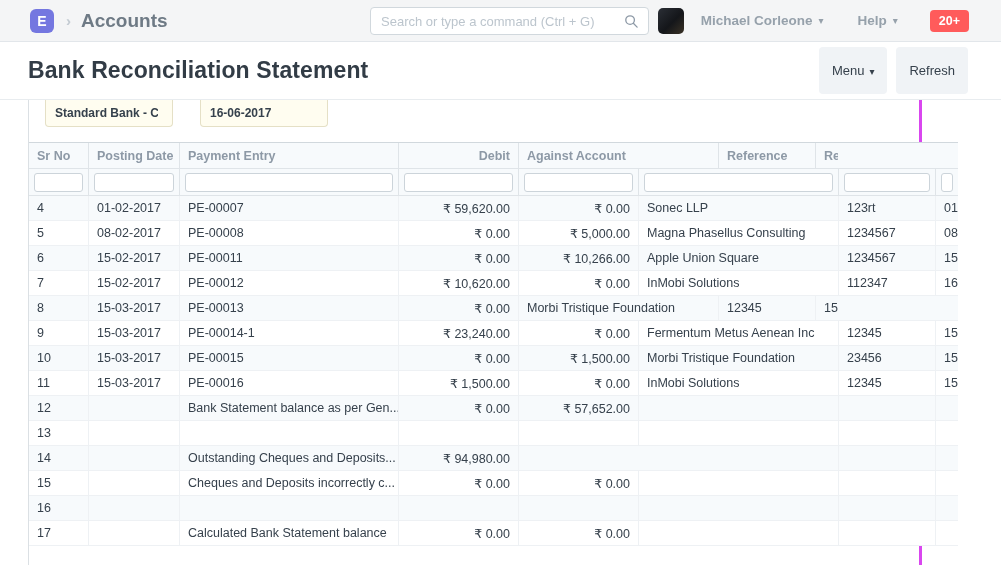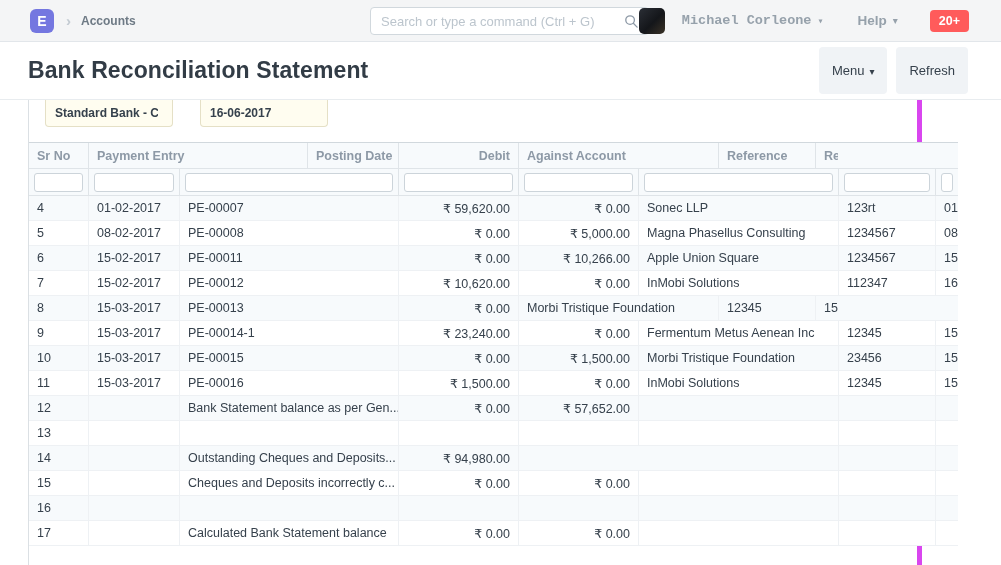--- a/index.html
+++ b/index.html
@@ -12,53 +12,53 @@
   }
 
   
   .navbar{ position:relative; height:42px; background:var(--navbar-bg);
     border-bottom:1px solid #e2e6ea; display:flex; align-items:center; }
   .nav-left{ display:flex; align-items:center; margin-left:30px; }
   .logo{ width:24px; height:24px; border-radius:6px; background:var(--brand);
     color:#fff; font-weight:bold; font-size:14px; display:flex; align-items:center;
     justify-content:center; cursor:pointer; }
   .crumb-chevron{ color:#c3cbd2; font-size:15px; font-weight:bold; margin:0 10px 0 12px; }
-  .breadcrumb{ font-size:12px; font-weight:bold; color:#6e7a85; cursor:pointer; }
+  .breadcrumb{ font-size:19px; font-weight:bold; color:#6e7a85; cursor:pointer; }
   .search-wrap{ position:absolute; left:370px; top:7px; width:279px; height:28px;
     background:#fff; border:1px solid var(--border); border-radius:4px;
     display:flex; align-items:center; }
   .search-wrap input{ flex:1; border:none; outline:none; background:transparent;
     font-size:13px; padding:0 6px 0 10px; color:#36414c;
     font-family:"Liberation Sans","DejaVu Sans",sans-serif; }
   .search-wrap input::placeholder{ color:#bcc5cd; }
   .search-icon{ margin-right:9px; display:flex; }
   .nav-right{ position:absolute; right:32px; display:flex; align-items:center; }
   .avatar{ width:26px; height:26px; border-radius:5px;
     background:linear-gradient(135deg,#2b2f36 0%,#14161a 55%,#3a3226 100%); cursor:pointer; }
-  .user-menu{ display:flex; align-items:center; margin-left:17px; cursor:pointer;font-family:Liberation Mono, monospace; }
+  .user-menu{ display:flex; align-items:center; margin-left:17px; cursor:pointer; }
   .user-name{ font-size:13.5px; font-weight:bold; color:#96a1ab; }
   .caret{ font-size:10px; color:#96a1ab; margin-left:6px; }
   .help-menu{ display:flex; align-items:center; margin-left:34px; cursor:pointer; }
   .help-label{ font-size:13.5px; font-weight:bold; color:#96a1ab; }
   .notif-badge{ margin-left:32px; background:var(--red); color:#fff; font-size:12.5px;
     font-weight:bold; padding:4px 9px; border-radius:4px; cursor:pointer; }
 
   
   .page-head{ height:58px; display:flex; align-items:center; justify-content:space-between;
     padding:0 33px 0 28px; border-bottom:1px solid #e8ecef; background:#fff; }
   .page-title{ font-size:23px; font-weight:600; color:#323c46; letter-spacing:.1px; }
   .head-actions{ display:flex; gap:9px; }
   .btn{ background:#f0f3f6; border:none; border-radius:4px; padding:16px 13px;
     font-size:13px; color:#36414c; cursor:pointer;
     font-family:"Liberation Sans","DejaVu Sans",sans-serif; }
   .btn .caret{ color:#36414c; margin-left:5px; }
 
   
   .report{ margin-left:28px; width:894px; border-left:1px solid #dbe0e4;
-    border-right:5px solid #d946ef; height:465px; background:#fff; }
+    border-right:3px solid #d946ef; height:465px; background:#fff; }
   .filter-strip{ position:relative; height:28px; }
   .report-filter{ position:absolute; top:0; height:27px; width:128px;
     background:var(--filter-bg); border:1px solid #e5e0c6; border-top:none;
     border-radius:0 0 4px 4px; display:flex; align-items:center; padding-left:9px;
     cursor:text; }
   .report-filter span{ font-size:12px; font-weight:bold; color:#36414c;
     white-space:nowrap; overflow:hidden; display:block; }
   .rf-1{ left:16px; } .rf-1 span{ width:103px; }
   .rf-2{ left:171px; }
   .filter-gap{ height:14px; }
@@ -137,22 +137,22 @@
     <div class="report-filter rf-2">
       <span>16-06-2017</span>
     </div>
   </div>
 
   <div class="filter-gap"></div>
 
   <div class="dt">
     <div class="dt-row dt-header" id="dt-header">
         <div class="th" style="width: 60px;">Sr No</div>
+        <div class="th" style="width: 91px;">Posting Date</div>
         <div class="th" style="width: 219px;">Payment Entry</div>
-        <div class="th" style="width: 91px;">Posting Date</div>
         <div class="th right" style="width: 120px;">Debit</div>
         <div class="th" style="width: 200px;">Against Account</div>
         <div class="th" style="width: 97px;">Reference</div>
         <div class="th" style="width: 22px;">Re</div>
       </div>
     <div class="dt-row dt-filter" id="dt-filter">
         <div class="fcell" style="width: 60px;">
           <input type="text" class="col-filter" style="">
         </div>
         <div class="fcell" style="width: 91px;">

